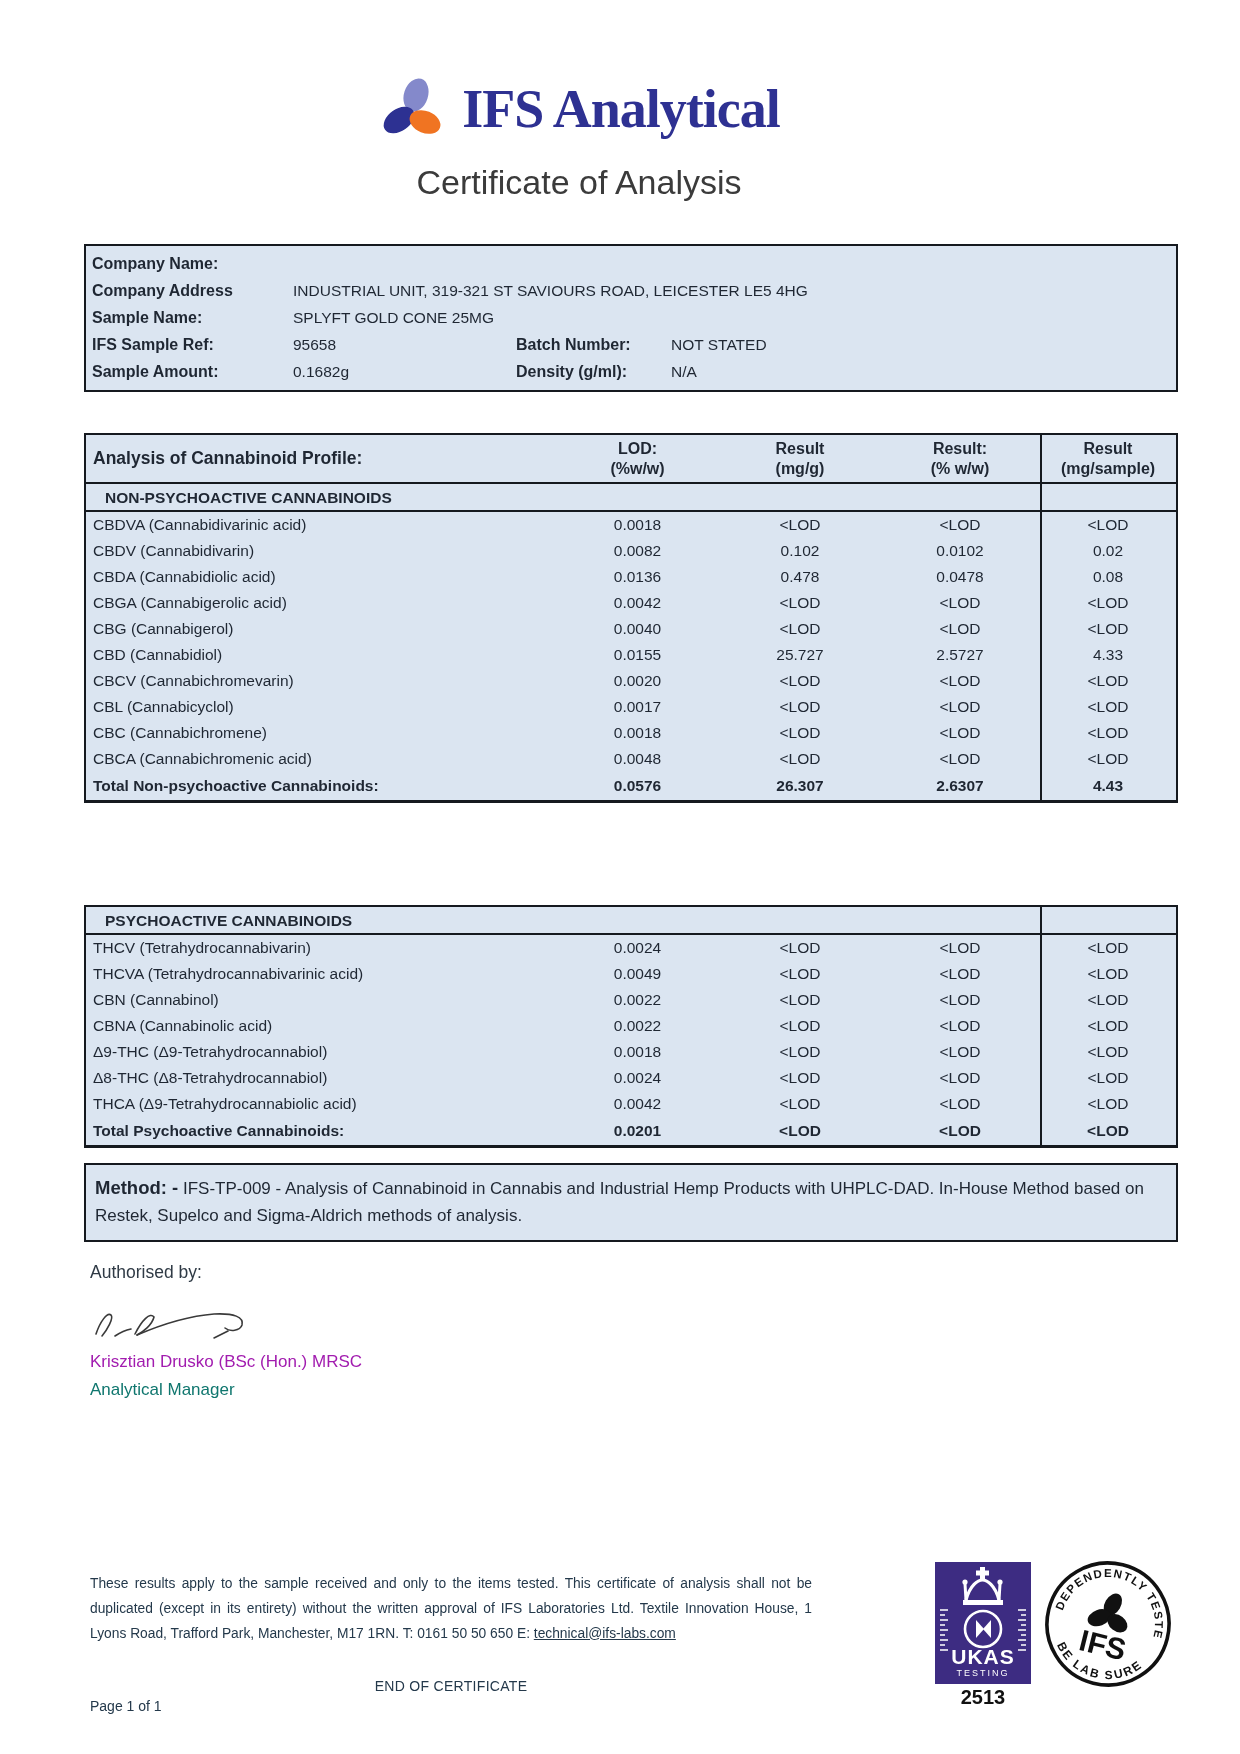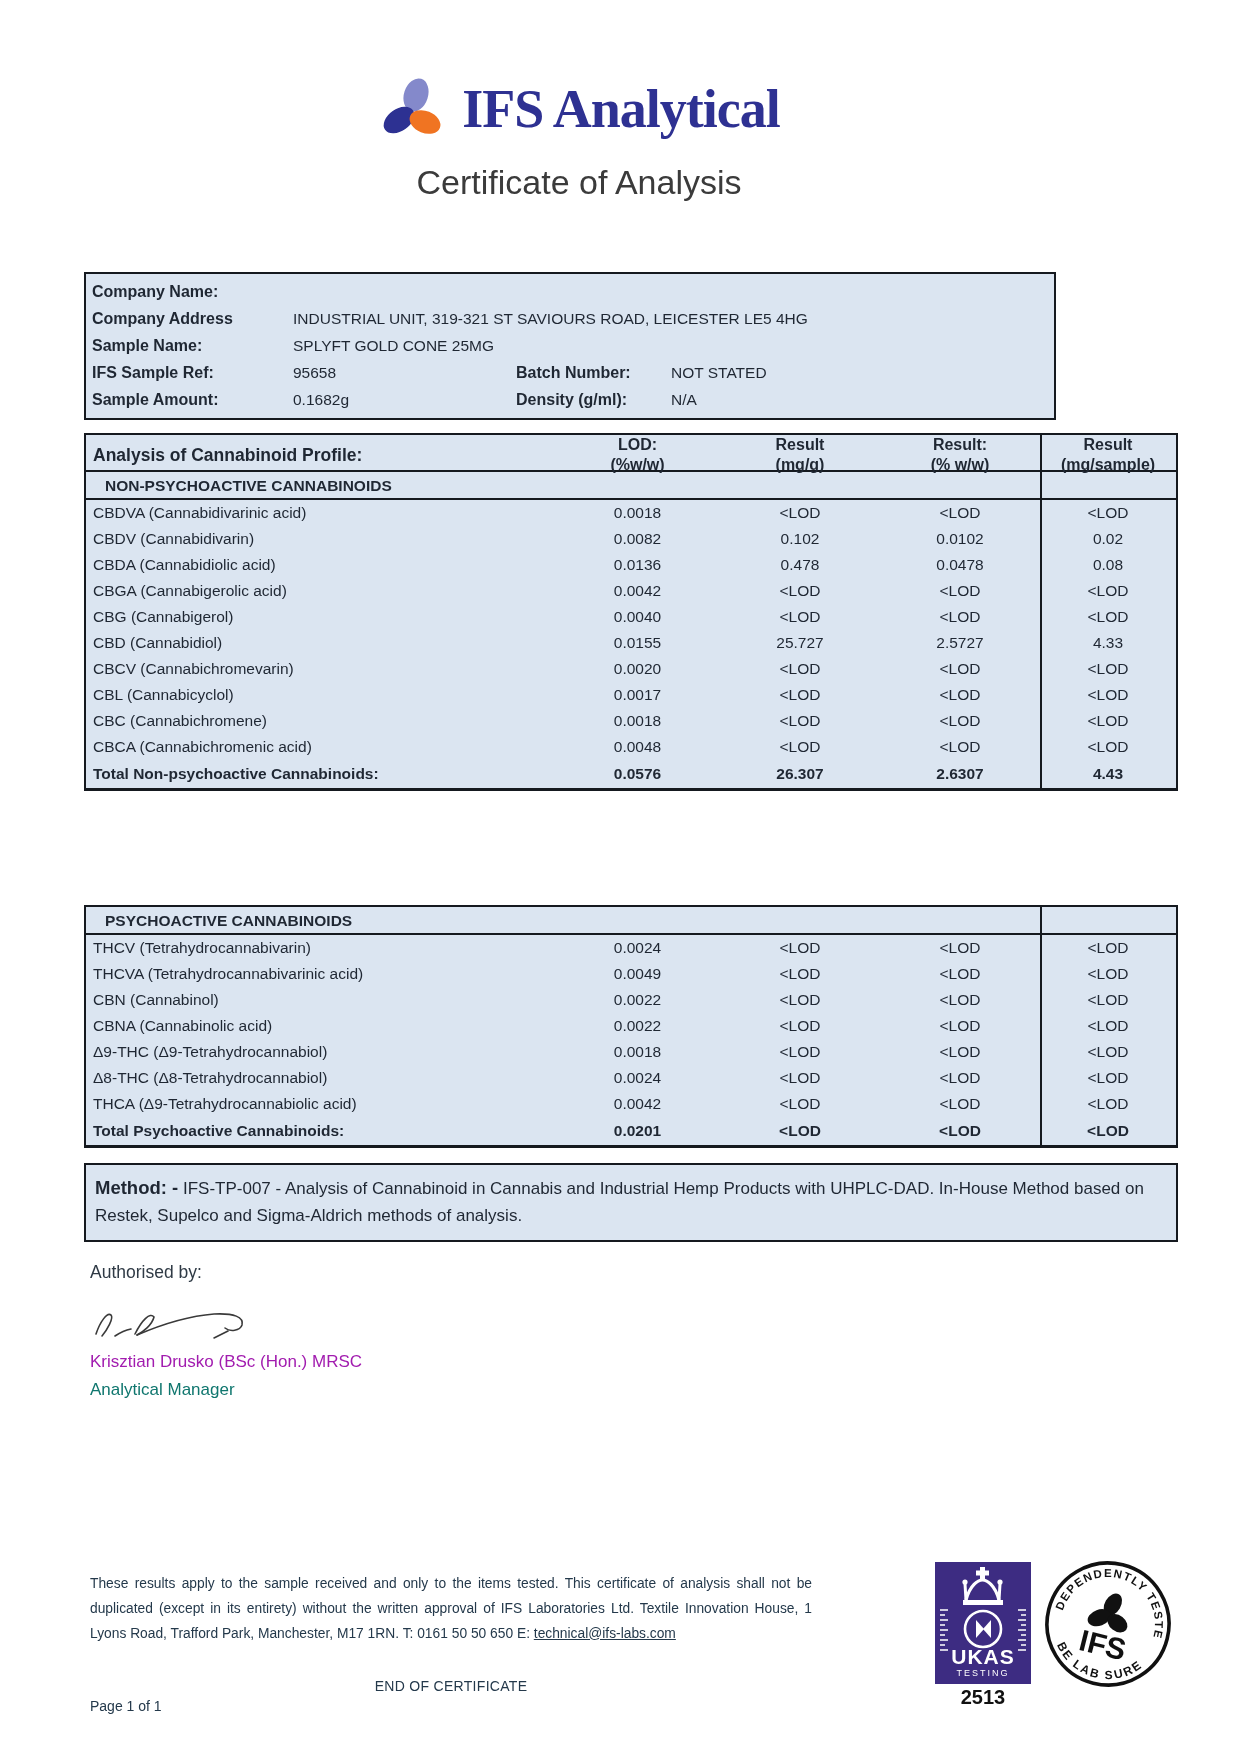--- a/index.html
+++ b/index.html
@@ -13,33 +13,33 @@
   *{box-sizing:border-box;margin:0;padding:0;}
   body{background:#ffffff;font-family:"Liberation Sans",sans-serif;color:var(--ink);}
   .page{position:relative;width:1240px;height:1754px;background:#fff;overflow:hidden;}
 
   
   .brandwrap{position:absolute;left:0;top:76px;width:1158px;display:flex;justify-content:center;align-items:center;gap:14px;}
   .brand{font-size:54px;font-weight:bold;color:var(--navy);letter-spacing:-1px;font-family:Liberation Serif, serif;}
   .title{position:absolute;left:0;top:163px;width:1158px;text-align:center;font-size:34px;color:#3b3b3b;}
 
   
-  .infobox{position:absolute;left:84px;top:272px;width:972px;background:var(--blue-bg);
+  .infobox{position:absolute;left:84px;top:244px;width:1094px;background:var(--blue-bg);
            border:2px solid var(--line);padding:4px 0 4px 6px;}
   .info-row{display:grid;grid-template-columns:201px 223px 155px 107px 148px 1fr;height:27.2px;align-items:center;}
   .ilabel{font-weight:bold;font-size:16px;}
   .ivalue{font-size:15.5px;}
 
   
   .atable{position:absolute;left:84px;width:1094px;background:var(--blue-bg);
           border:2px solid var(--line);border-bottom-width:3px;}
   .atable::after{content:'';position:absolute;left:954px;top:0;bottom:0;width:2px;background:var(--line);}
   .t1{top:433px;}
   .t2{top:905px;}
-  .ahead{display:grid;grid-template-columns:469px 165px 160px 160px 136px;height:37px;border-bottom:2px solid var(--line);}
+  .ahead{display:grid;grid-template-columns:469px 165px 160px 160px 136px;height:49px;border-bottom:2px solid var(--line);}
   .ahead .titlecell{display:flex;align-items:center;padding-left:7px;font-weight:bold;font-size:17.5px;}
   .hcell{display:flex;flex-direction:column;align-items:center;justify-content:center;font-weight:bold;font-size:16px;line-height:1.25;}
   .abar{height:28px;line-height:28px;padding-left:19px;font-weight:bold;font-size:15.5px;border-bottom:2px solid var(--line);}
   .arow,.atotal{display:grid;grid-template-columns:469px 165px 160px 160px 136px;height:26px;align-items:center;}
   .atotal{height:28px;font-weight:bold;}
   .c.name{padding-left:7px;font-size:15.5px;}
   .c.v{text-align:center;font-size:15.5px;}
   .atotal .c.name,.atotal .c.v{font-weight:bold;}
 
   
@@ -262,21 +262,21 @@
     <div class="atotal">
         <div class="c name">Total Psychoactive Cannabinoids:</div>
         <div class="c v">0.0201</div>
         <div class="c v">&lt;LOD</div>
         <div class="c v">&lt;LOD</div>
         <div class="c v">&lt;LOD</div>
       </div>
   </div>
 
   <div class="methodbox">
-    <b>Method: -</b><span> IFS-TP-007 - Analysis of Cannabinoid in Cannabis and Industrial Hemp Products with UHPLC-DAD. In-House Method based on Restek, Supelco and Sigma-Aldrich methods of analysis.</span>
+    <b>Method: -</b><span> IFS-TP-009 - Analysis of Cannabinoid in Cannabis and Industrial Hemp Products with UHPLC-DAD. In-House Method based on Restek, Supelco and Sigma-Aldrich methods of analysis.</span>
   </div>
 
   <div class="auth-head">Authorised by:</div>
   <svg class="sig" width="180" height="60" viewBox="0 0 180 60" fill="none" stroke="#3a3a3a" stroke-width="1.6" stroke-linecap="round">
     <path d="M8,46 C12,34 19,24 23,27 C26,30 19,42 14,48"></path>
     <path d="M27,48 C33,44 38,42 43,41"></path>
     <path d="M47,46 C54,32 62,24 66,29 C64,37 55,44 49,47"></path>
     <path d="M49,47 C70,38 100,28 126,26 C146,25 156,29 154,37 C152,43 142,44 137,40"></path>
     <path d="M126,50 L140,43"></path>
   </svg>

